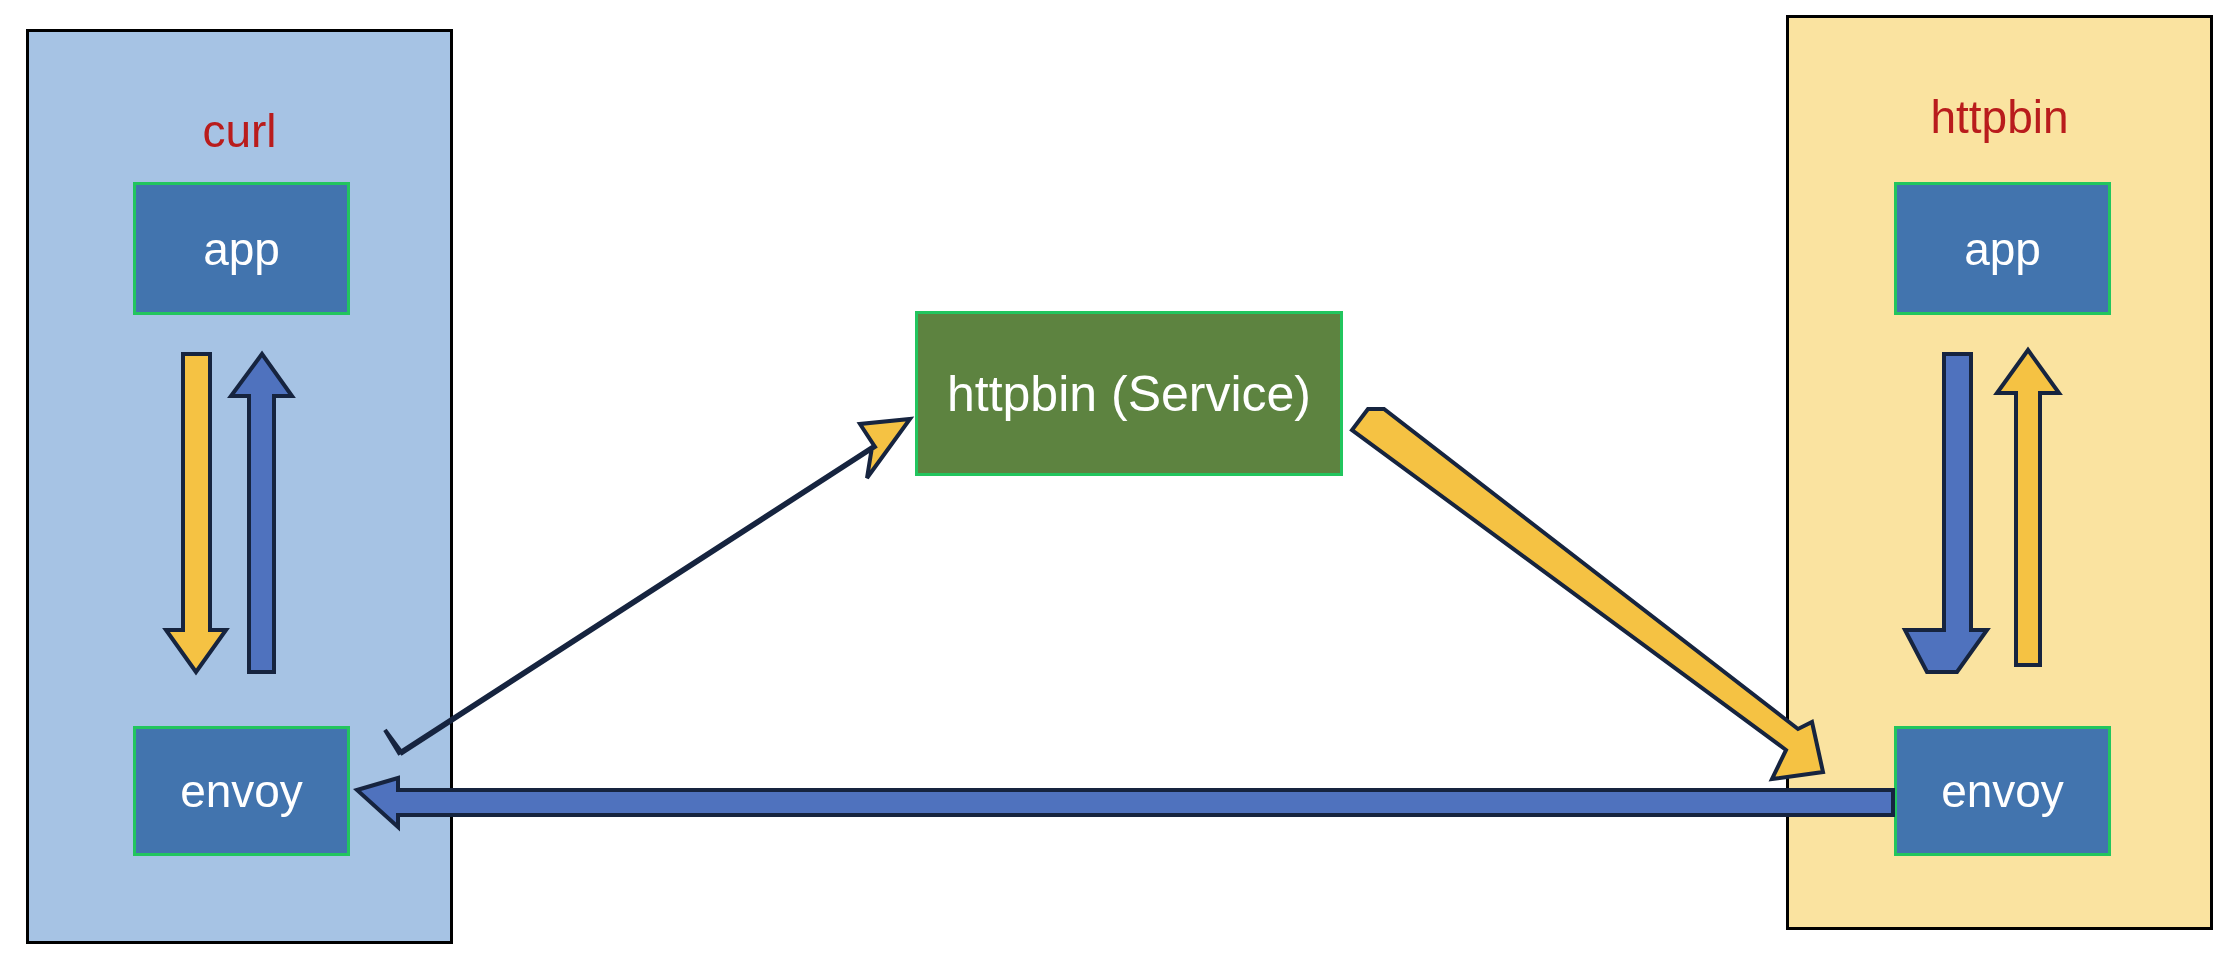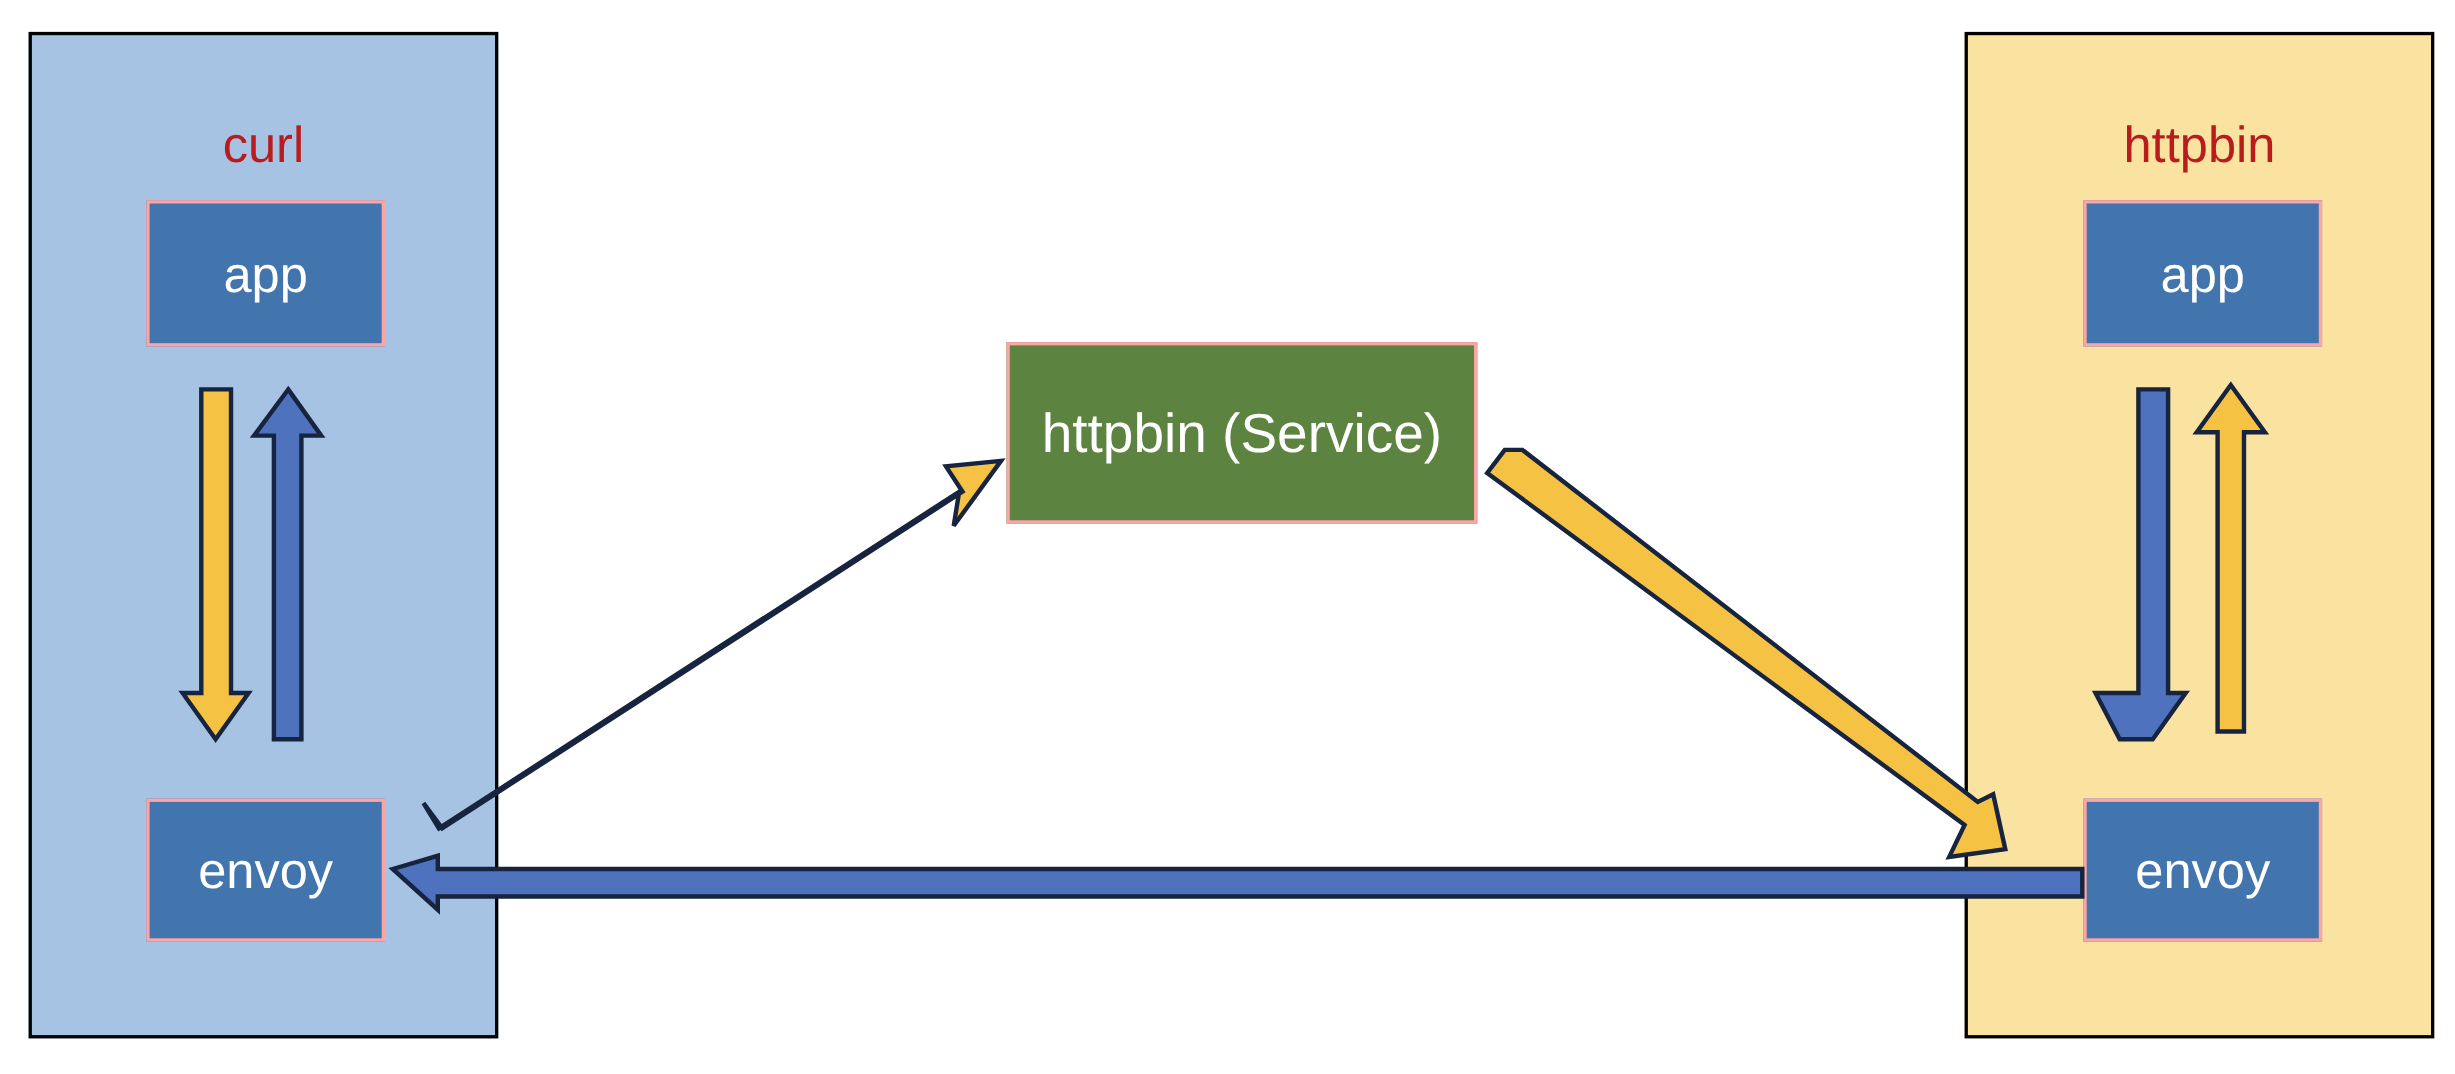--- a/index.html
+++ b/index.html
@@ -29,21 +29,21 @@
     text-align: center;
     color: #b91c1c;
     font-size: 46px;
     line-height: 1;
     letter-spacing: 0px;
     white-space: nowrap;
   }
   .box {
     position: absolute;
     box-sizing: border-box;
-    border: 3px solid #fca5a5;
+    border: 3px solid #22c55e;
     display: flex;
     align-items: center;
     justify-content: center;
     color: #ffffff;
     font-size: 46px;
     line-height: 1;
     white-space: nowrap;
   }
   .box.blue { background: #4274AE; }
   .box.green {
@@ -75,21 +75,21 @@
   </div>
 
   <div class="box blue" style="left:133px; top:726px; width:217px; height:130px;">
     <span>envoy</span>
   </div>
 
   <div class="box green" style="left:915px; top:311px; width:428px; height:165px;">
     <span>httpbin (Service)</span>
   </div>
 
-  <div class="pod" style="left:1786px; top:29px; width:427px; height:915px; background:#FAE3A0;">
+  <div class="pod" style="left:1786px; top:15px; width:427px; height:915px; background:#FAE3A0;">
     <div class="pod-title" style="top:76px;">httpbin</div>
   </div>
 
   <div class="box blue" style="left:1894px; top:182px; width:217px; height:133px;">
     <span>app</span>
   </div>
 
   <div class="box blue" style="left:1894px; top:726px; width:217px; height:130px;">
     <span>envoy</span>
   </div>

